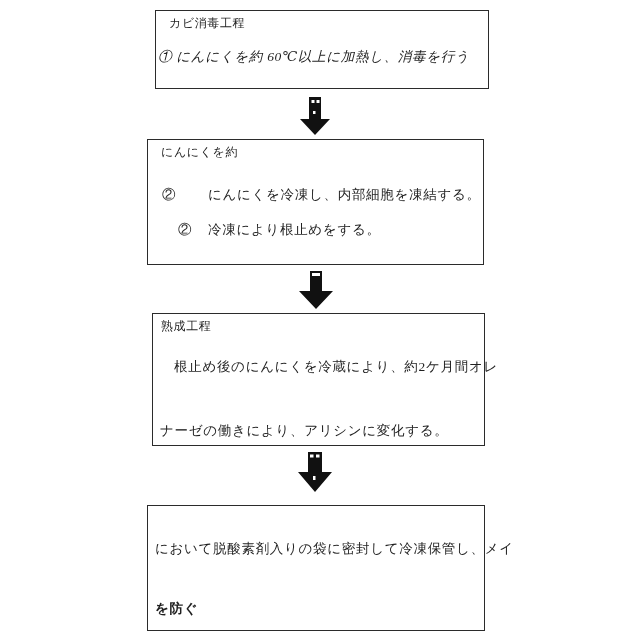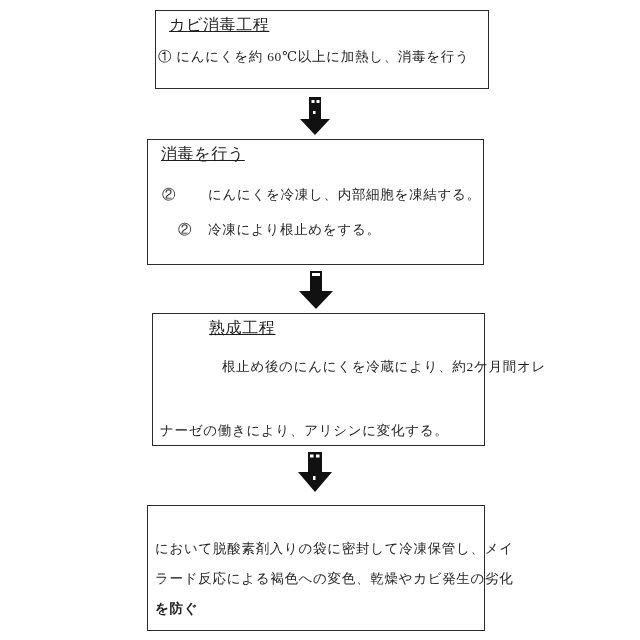--- a/index.html
+++ b/index.html
@@ -27,25 +27,24 @@
   
   .proc-box {
     position: absolute;
     box-sizing: border-box;
     background: #ffffff;
     border: 1.5px solid #2b2b2b;
   }
 
   .box-title {
     position: absolute;
-    font-size: 16px;
+    font-size: 12px;
     letter-spacing: 0.6px;
     white-space: nowrap;
     color: #1f1f1f;
-    text-decoration: underline;
   }
 
   .box-line {
     position: absolute;
     font-size: 13.5px;
     letter-spacing: 0.7px;
     white-space: nowrap;
     color: #1f1f1f;
   }
 
@@ -54,32 +53,32 @@
   }
 
   
   #box-mold      { left: 155px; top: 10px;  width: 334px; height: 79px; }
   #box-root      { left: 147px; top: 139px; width: 337px; height: 126px; }
   #box-aging     { left: 152px; top: 313px; width: 333px; height: 133px; }
   #box-storage   { left: 147px; top: 505px; width: 338px; height: 126px; }
 
   
   #t-mold-title  { left: 169px; top: 15px; }
-  #t-mold-l1     { left: 158px; top: 48px; }
+  #t-mold-l1     { left: 158px; top: 48px; font-style: italic; }
 
   
   #t-root-title  { left: 161px; top: 144px; }
   #t-root-l1     { left: 162px; top: 186px; }
   #t-root-l2     { left: 162px; top: 221px; margin-left: 16px; }
   #t-root-l1 .num { width: 46px; }
   #t-root-l2 .num { width: 30px; }
 
   
-  #t-aging-title { left: 161px; top: 318px; margin-left: 48px; }
-  #t-aging-l1    { left: 174px; top: 358px; margin-left: 48px; }
+  #t-aging-title { left: 161px; top: 318px; }
+  #t-aging-l1    { left: 174px; top: 358px; }
   #t-aging-l2    { left: 160px; top: 390px; }
   #t-aging-l3    { left: 160px; top: 422px; }
 
   
   #t-store-l1    { left: 155px; top: 510px; }
   #t-store-l2    { left: 155px; top: 540px; }
   #t-store-l3    { left: 155px; top: 570px; }
   #t-store-l4    { left: 155px; top: 600px; font-weight: bold; }
 
   
@@ -109,21 +108,21 @@
     <svg viewBox="0 0 30 38" xmlns="http://www.w3.org/2000/svg" aria-hidden="true">
       <path d="M9 0 H21 V22 H30 L15 38 L0 22 H9 Z" fill="#111111"></path>
       <rect x="11.5" y="3" width="3" height="3" fill="#ffffff"></rect>
       <rect x="16.5" y="3" width="3" height="3" fill="#ffffff"></rect>
       <rect x="13" y="14" width="2.5" height="3" fill="#ffffff"></rect>
     </svg>
   </div>
 
   <div class="proc-box" id="box-root"></div>
 
-  <div class="box-title" id="t-root-title">消毒を行う</div>
+  <div class="box-title" id="t-root-title">にんにくを約</div>
 
   <div class="box-line" id="t-root-l1"><span class="num">②</span><span>にんにくを冷凍し、内部細胞を凍結する。</span></div>
 
   <div class="box-line" id="t-root-l2"><span class="num">②</span><span>冷凍により根止めをする。</span></div>
 
   <div class="arrow" id="arrow-2">
     <svg viewBox="0 0 34 38" xmlns="http://www.w3.org/2000/svg" aria-hidden="true">
       <path d="M11 0 H23 V20 H34 L17 38 L0 20 H11 Z" fill="#111111"></path>
       <path d="M13 2 H21 V5 H13 Z" fill="#ffffff"></path>
     </svg>
@@ -141,16 +140,15 @@
       <path d="M10 0 H24 V20 H34 L17 40 L0 20 H10 Z" fill="#111111"></path>
       <rect x="12" y="2.5" width="3.5" height="3" fill="#ffffff"></rect>
       <rect x="18" y="2.5" width="3.5" height="3" fill="#ffffff"></rect>
       <rect x="15" y="24" width="2.5" height="4" fill="#ffffff"></rect>
     </svg>
   </div>
 
   <div class="proc-box" id="box-storage"></div>
 
   <div class="box-line" id="t-store-l2">において脱酸素剤入りの袋に密封して冷凍保管し、メイ</div>
-  <div class="box-line" id="t-store-l3">ラード反応による褐色への変色、乾燥やカビ発生の劣化</div>
   <div class="box-line" id="t-store-l4">を防ぐ</div>
 
 </div>
 
 </body></html>

